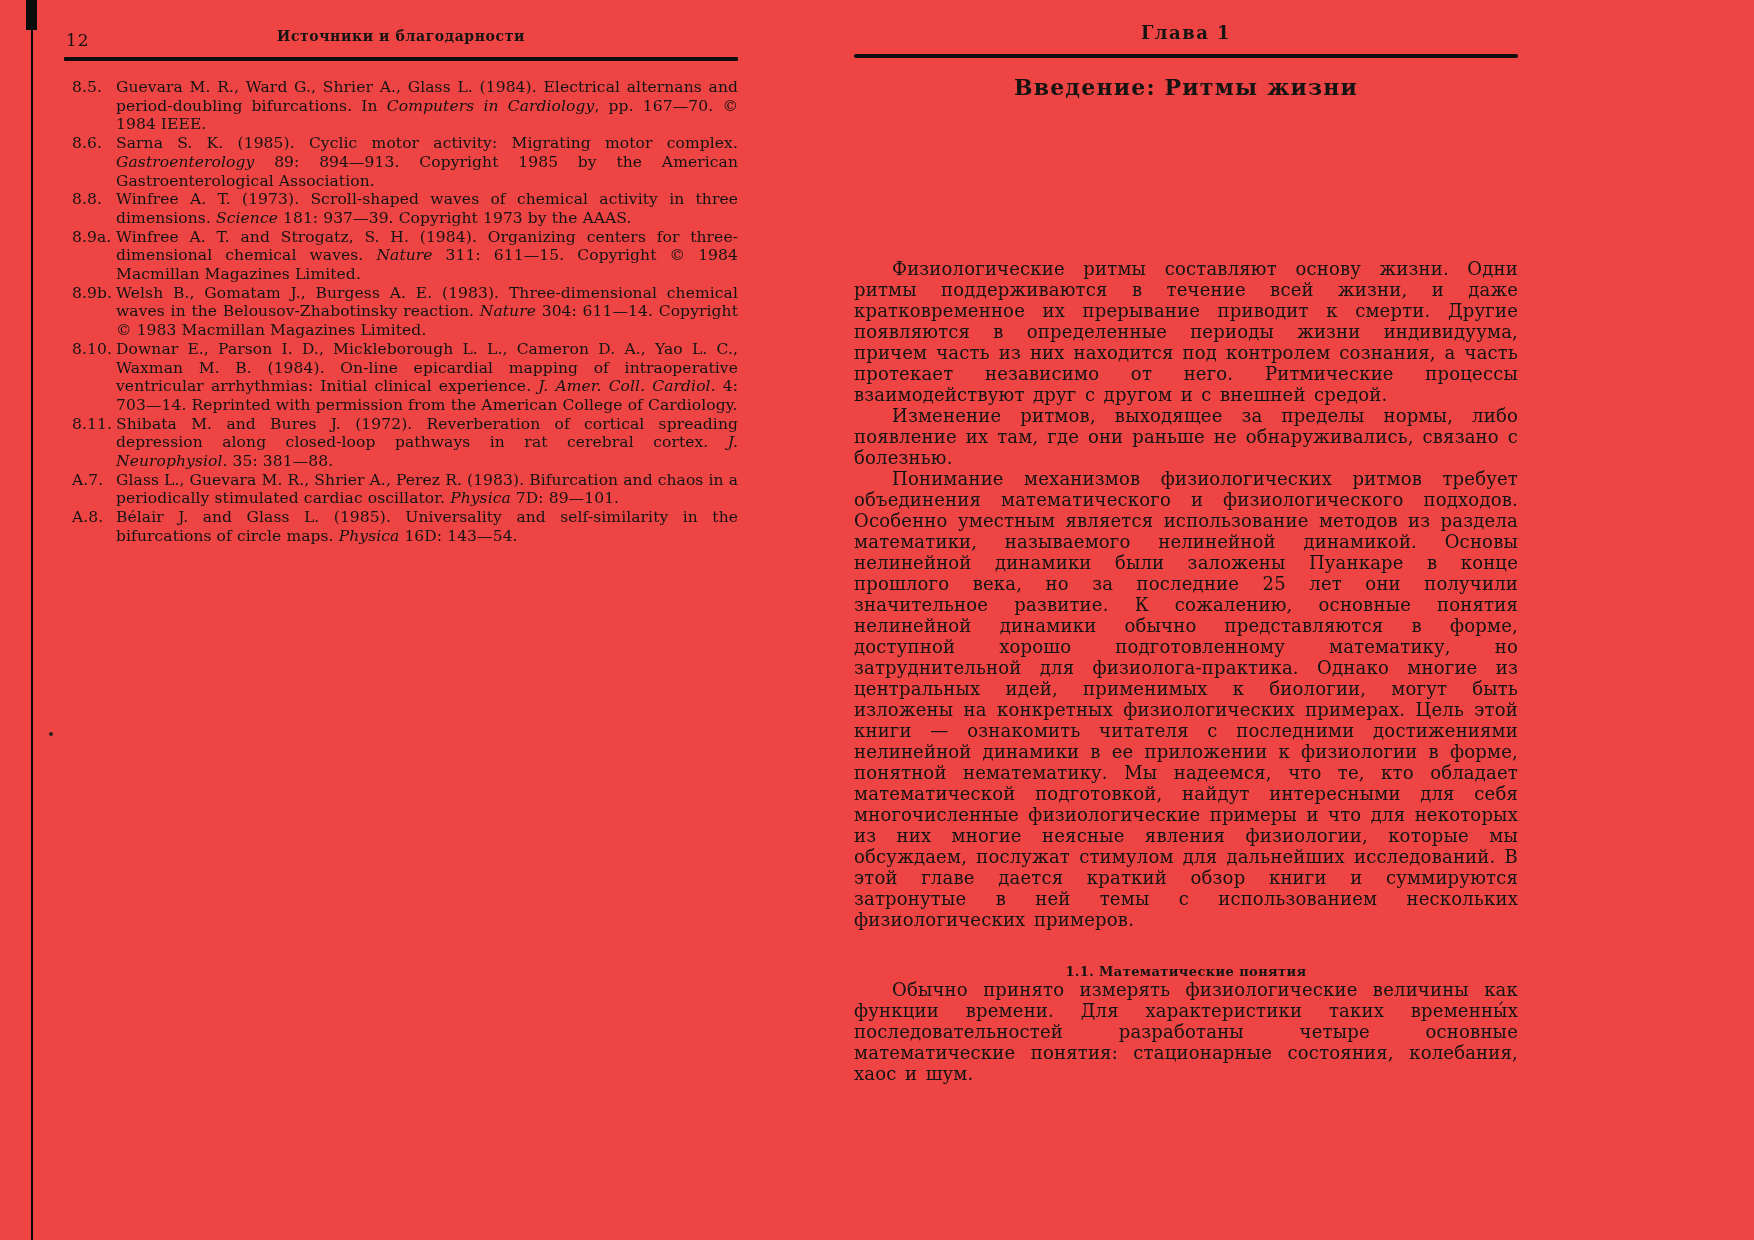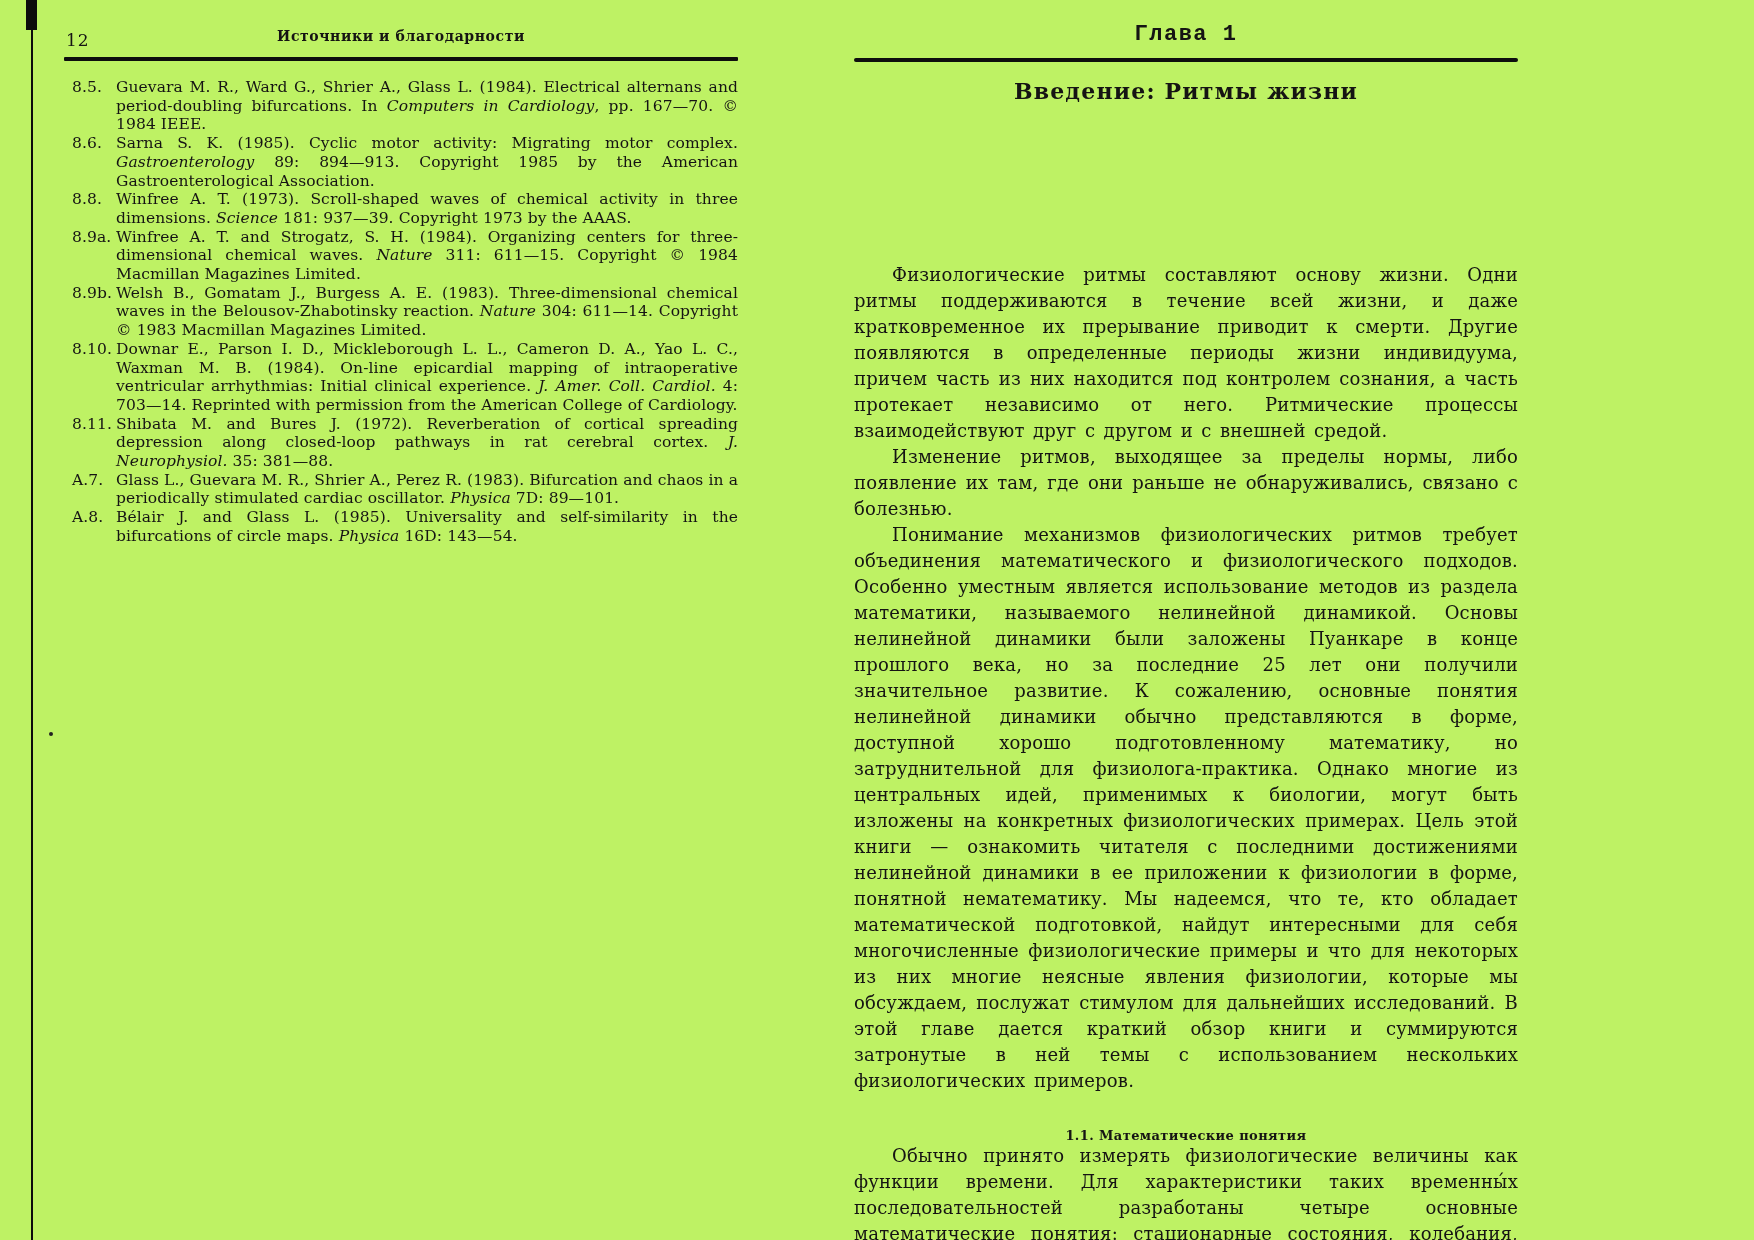--- a/index.html
+++ b/index.html
@@ -3,45 +3,45 @@
 <meta charset="utf-8">
 <style>
   html,body{margin:0;padding:0;}
   body{
     width:1754px;height:1240px;
     background:#fcfcf9;
     font-family:"DejaVu Serif","Liberation Serif",serif;
     color:#151413;
     -webkit-font-smoothing:antialiased;
   }
-  .spread{position:relative;width:1754px;height:1240px;background:#bef264;overflow:hidden;}
+  .spread{position:relative;width:1754px;height:1240px;background:#ef4444;overflow:hidden;}
 
   
   .binding-line{position:absolute;left:31px;top:0;width:2px;height:1240px;background:#0c0c0c;}
   .binding-line-top{position:absolute;left:26px;top:0;width:11px;height:30px;background:#0c0c0c;}
   .speck{position:absolute;left:49px;top:732px;width:4px;height:4px;border-radius:50%;background:#222;}
 
   
   .left-page{position:absolute;left:64px;top:26px;width:674px;}
   .lp-header{position:relative;height:26px;}
   .lp-pagenum{position:absolute;left:2px;top:4px;font-size:17px;letter-spacing:1px;}
   .lp-title{display:block;text-align:center;font-weight:bold;font-size:14px;letter-spacing:0.6px;padding-top:2px;}
   .lp-rule{margin-top:5px;height:4px;background:#0e0e0e;border-radius:1px;}
   .refs{margin-top:17px;}
   .ref{position:relative;padding-left:52px;text-align:justify;font-size:15.5px;line-height:18.7px;letter-spacing:0.1px;}
   .ref-label{position:absolute;left:8px;top:0;}
   .ref i{font-style:italic;}
 
   
   .right-page{position:absolute;left:854px;top:22px;width:664px;}
-  .rp-chapter{text-align:center;font-weight:bold;font-size:22px;letter-spacing:1.5px;font-family:Liberation Mono, monospace;}
+  .rp-chapter{text-align:center;font-weight:bold;font-size:18px;letter-spacing:1.5px;}
   .rp-rule{margin-top:11px;height:4px;background:#0e0e0e;border-radius:2px;}
   .rp-title{margin:16px 0 0 0;text-align:center;font-weight:bold;font-size:22px;letter-spacing:1.2px;}
   .rp-body{margin-top:158px;}
-  .para{margin:0;text-indent:38px;text-align:justify;font-size:18px;line-height:26px;word-spacing:2.5px;letter-spacing:0.2px;}
+  .para{margin:0;text-indent:38px;text-align:justify;font-size:18px;line-height:21px;word-spacing:2.5px;letter-spacing:0.2px;}
   .rp-section{margin:34px 0 0 0;text-align:center;font-weight:bold;font-size:13px;letter-spacing:0.4px;}
   .rp-section-body{}
 </style>
 </head>
 <body>
 
 <div class="spread">
 
   <div class="binding-line"></div>
   <div class="binding-line-top"></div>

